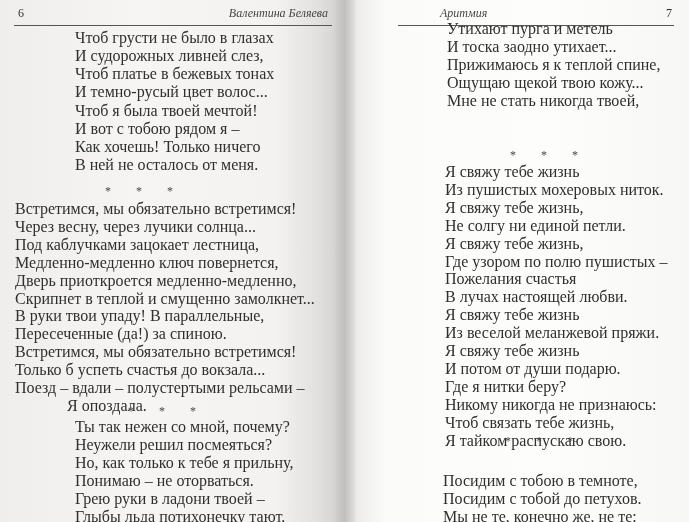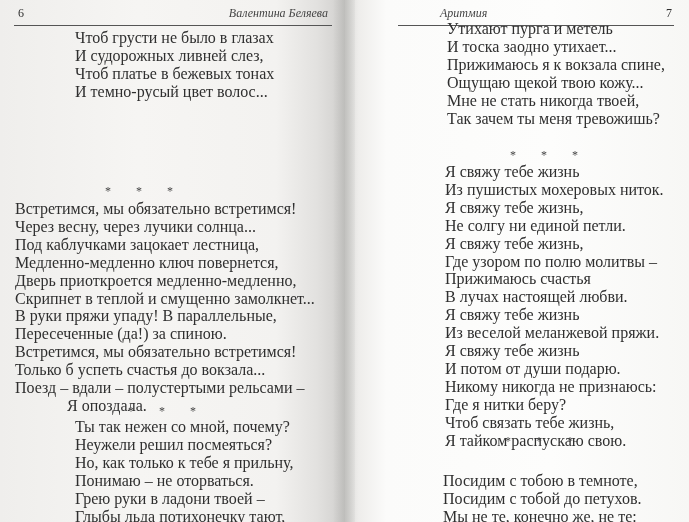--- a/index.html
+++ b/index.html
@@ -50,31 +50,37 @@
     <div class="rule"></div>
   </div>
 
   <div class="stanza" style="left:75px; top:29px;">
     <span class="line">Чтоб грусти не было в глазах</span>
     <span class="line">И судорожных ливней слез,</span>
     <span class="line">Чтоб платье в бежевых тонах</span>
     <span class="line">И темно-русый цвет волос...</span>
   </div>
 
+  <div class="stanza" style="left:75px; top:102px;">
+    <span class="line">Чтоб я была твоей мечтой!</span>
+    <span class="line">И вот с тобою рядом я –</span>
+    <span class="line">Как хочешь! Только ничего</span>
+    <span class="line">В ней не осталось от меня.</span>
+  </div>
 
   <div class="stars" style="left:105px; top:184px;">* * *</div>
 
   <div class="stanza" style="left:15px; top:200px;">
     <span class="line">Встретимся, мы обязательно встретимся!</span>
     <span class="line">Через весну, через лучики солнца...</span>
     <span class="line">Под каблучками зацокает лестница,</span>
     <span class="line">Медленно-медленно ключ повернется,</span>
     <span class="line">Дверь приоткроется медленно-медленно,</span>
     <span class="line">Скрипнет в теплой и смущенно замолкнет...</span>
-    <span class="line">В руки пряжи упаду! В параллельные,</span>
+    <span class="line">В руки твои упаду! В параллельные,</span>
     <span class="line">Пересеченные (да!) за спиною.</span>
     <span class="line">Встретимся, мы обязательно встретимся!</span>
     <span class="line">Только б успеть счастья до вокзала...</span>
     <span class="line">Поезд –  вдали –  полустертыми  рельсами –</span>
     <span class="line indent-line">Я опоздала.</span>
   </div>
 
   <div class="stars" style="left:128px; top:404px;">* * *</div>
 
   <div class="stanza" style="left:75px; top:418px;">
@@ -88,43 +94,42 @@
 
   <div class="header right-header">
     <span class="running">Аритмия</span>
     <span class="pnum">7</span>
     <div class="rule"></div>
   </div>
 
   <div class="stanza" style="left:447px; top:20px;">
     <span class="line">Утихают пурга и метель</span>
     <span class="line">И тоска заодно утихает...</span>
-    <span class="line">Прижимаюсь я к вокзала спине,</span>
+    <span class="line">Прижимаюсь я к теплой спине,</span>
     <span class="line">Ощущаю щекой твою кожу...</span>
     <span class="line">Мне не стать никогда твоей,</span>
-    <span class="line">Так зачем ты меня тревожишь?</span>
   </div>
 
   <div class="stars" style="left:510px; top:148px;">* * *</div>
 
   <div class="stanza" style="left:445px; top:163px;">
     <span class="line">Я свяжу тебе жизнь</span>
     <span class="line">Из пушистых мохеровых ниток.</span>
     <span class="line">Я свяжу тебе жизнь,</span>
     <span class="line">Не солгу ни единой петли.</span>
     <span class="line">Я свяжу тебе жизнь,</span>
-    <span class="line">Где узором по полю молитвы –</span>
-    <span class="line">Прижимаюсь счастья</span>
+    <span class="line">Где узором по полю пушистых –</span>
+    <span class="line">Пожелания счастья</span>
     <span class="line">В лучах настоящей любви.</span>
     <span class="line">Я свяжу тебе жизнь</span>
     <span class="line">Из веселой меланжевой пряжи.</span>
     <span class="line">Я свяжу тебе жизнь</span>
     <span class="line">И потом от души подарю.</span>
+    <span class="line">Где я нитки беру?</span>
     <span class="line">Никому никогда не признаюсь:</span>
-    <span class="line">Где я нитки беру?</span>
     <span class="line">Чтоб связать тебе жизнь,</span>
     <span class="line">Я тайком  распускаю свою.</span>
   </div>
 
   <div class="stars" style="left:505px; top:434px;">* * *</div>
 
   <div class="stanza" style="left:443px; top:472px;">
     <span class="line">Посидим с тобою в темноте,</span>
     <span class="line">Посидим с тобой до петухов.</span>
     <span class="line">Мы не те, конечно же, не те:</span>

